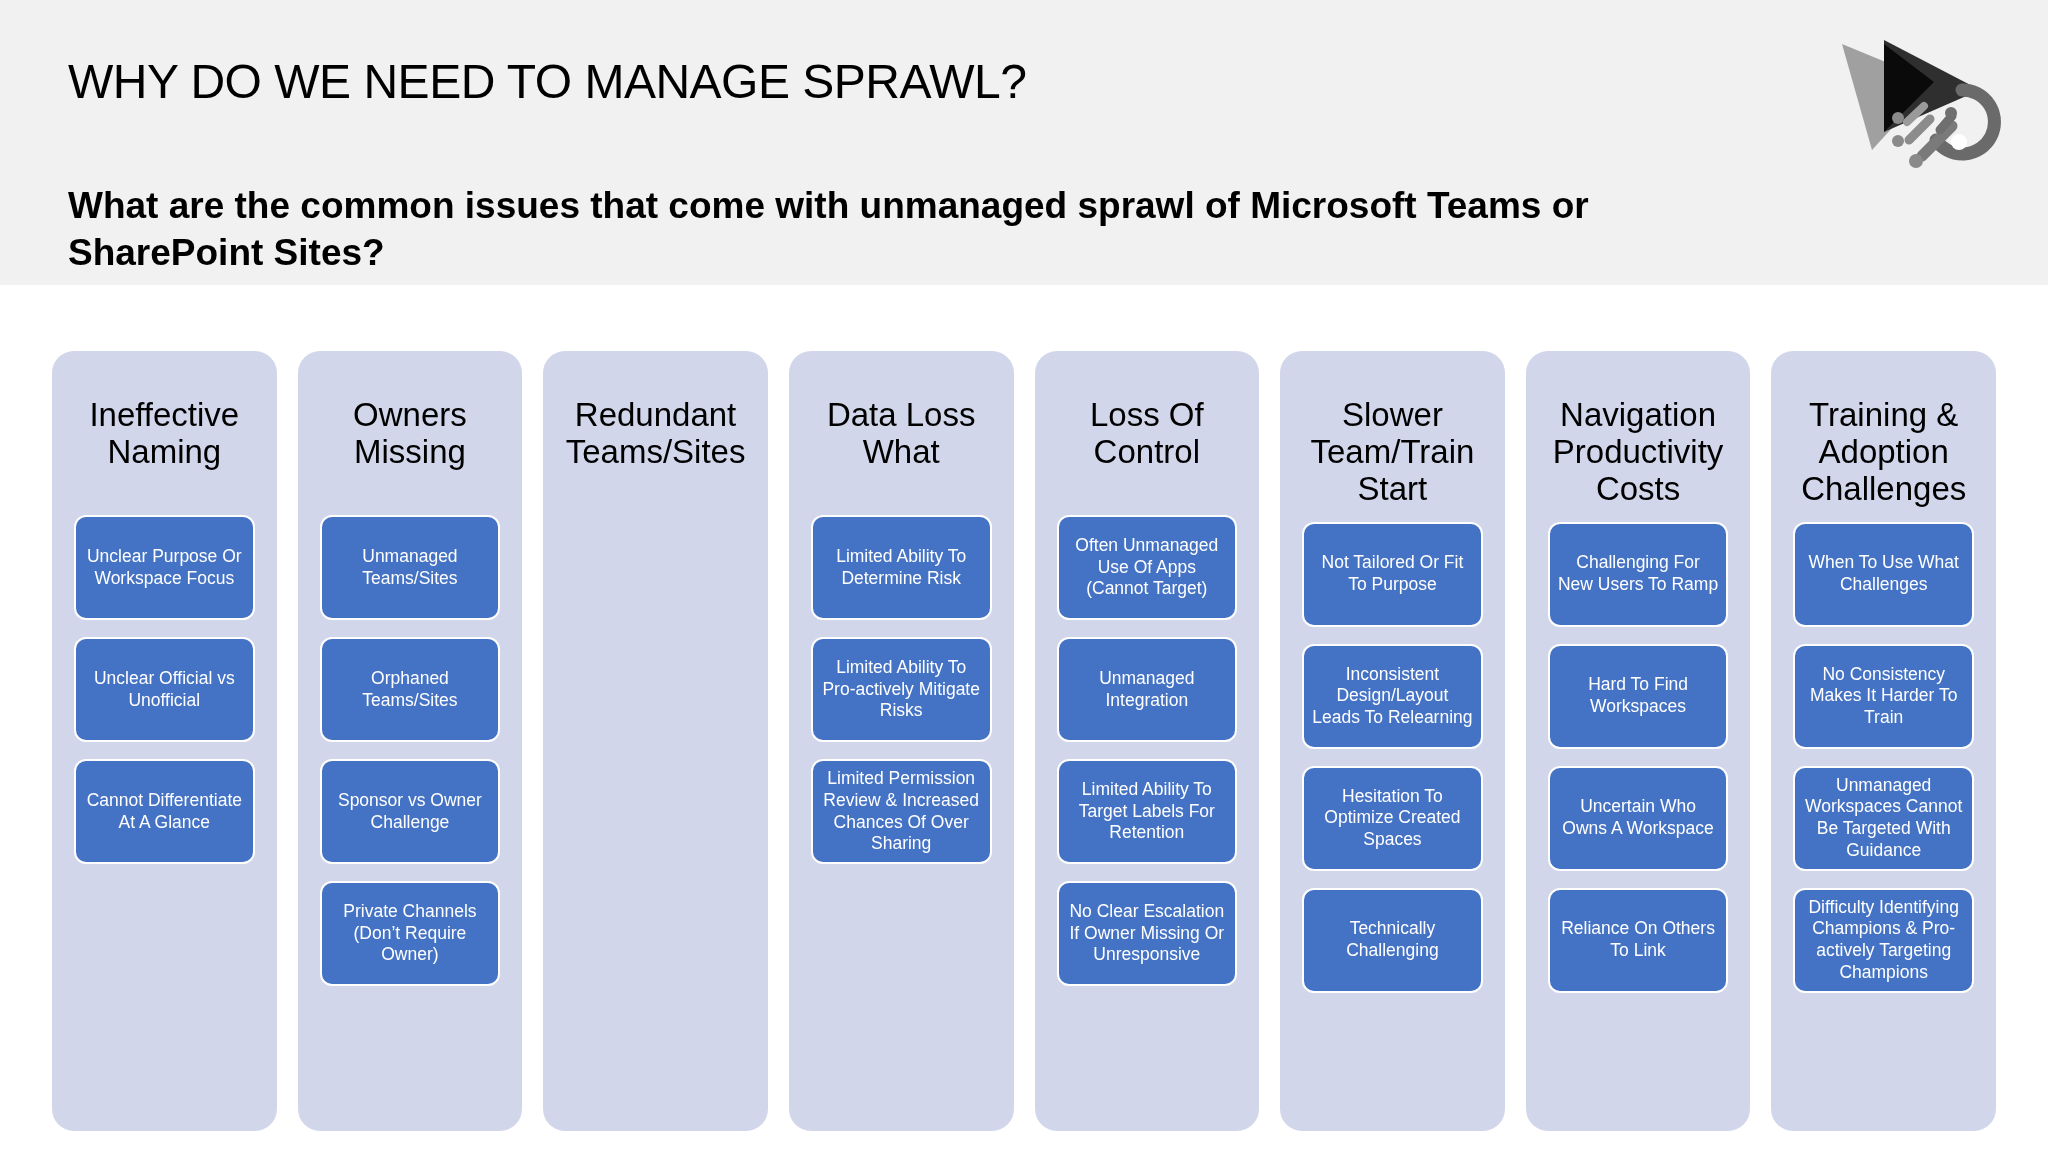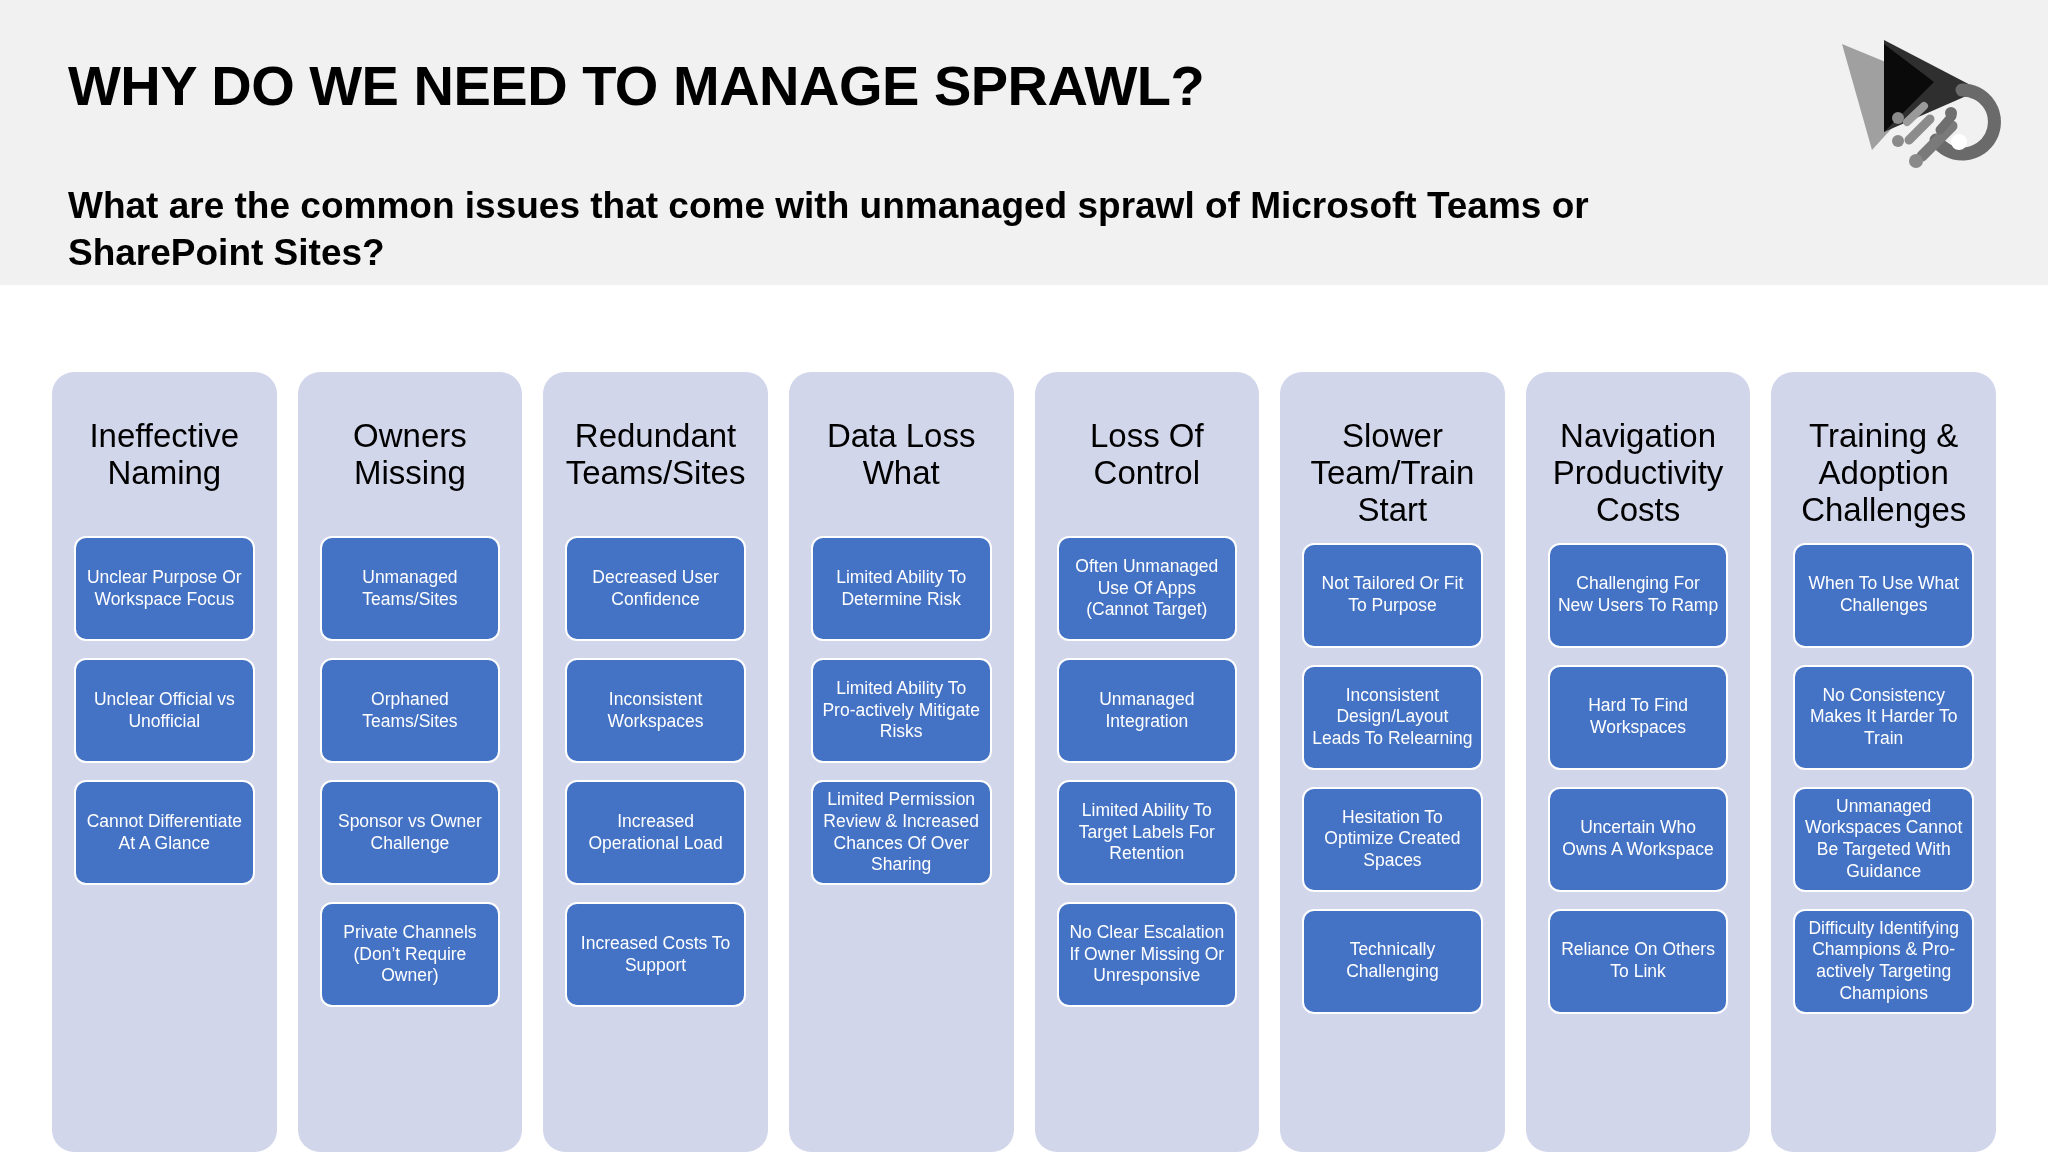--- a/index.html
+++ b/index.html
@@ -21,22 +21,22 @@
     left: 0;
     top: 0;
     width: 2048px;
     height: 285px;
     background: #f1f1f1;
   }
   #page-title {
     position: absolute;
     left: 68px;
     top: 58px;
-    font-size: 56px;
-    font-weight: bold;
+    font-size: 48px;
+    font-weight: normal;
     letter-spacing: -0.5px;
     color: #000000;
     line-height: 1.0;
     white-space: nowrap;
   }
   #page-subtitle {
     position: absolute;
     left: 68px;
     top: 182px;
     width: 1700px;
@@ -56,21 +56,21 @@
   }
 
   
   #columns {
     position: absolute;
     left: 0;
     top: 285px;
     width: 2048px;
     height: 867px;
     display: flex;
-    align-items: flex-end;
+    align-items: center;
     justify-content: center;
     gap: 21px;
     padding: 45px 52px 0 52px;
     box-sizing: border-box;
   }
 
   .column {
     flex: 1 1 0;
     min-width: 0;
     background: #d2d6ea;
@@ -178,34 +178,20 @@
         <div class="chip">
           <span>Sponsor vs Owner Challenge</span>
         </div>
         <div class="chip">
           <span>Private Channels (Don’t Require Owner)</span>
         </div>
       </div>
     </div>
     <div class="column">
       <div class="column-heading">Redundant Teams/Sites</div>
-      <div class="chip-stack">
-        <div class="chip">
-          <span>Decreased User Confidence</span>
-        </div>
-        <div class="chip">
-          <span>Inconsistent Workspaces</span>
-        </div>
-        <div class="chip">
-          <span>Increased Operational Load</span>
-        </div>
-        <div class="chip">
-          <span>Increased Costs To Support</span>
-        </div>
-      </div>
     </div>
     <div class="column">
       <div class="column-heading">Data Loss What</div>
       <div class="chip-stack">
         <div class="chip">
           <span>Limited Ability To Determine Risk</span>
         </div>
         <div class="chip">
           <span>Limited Ability To Pro-actively Mitigate Risks</span>
         </div>

